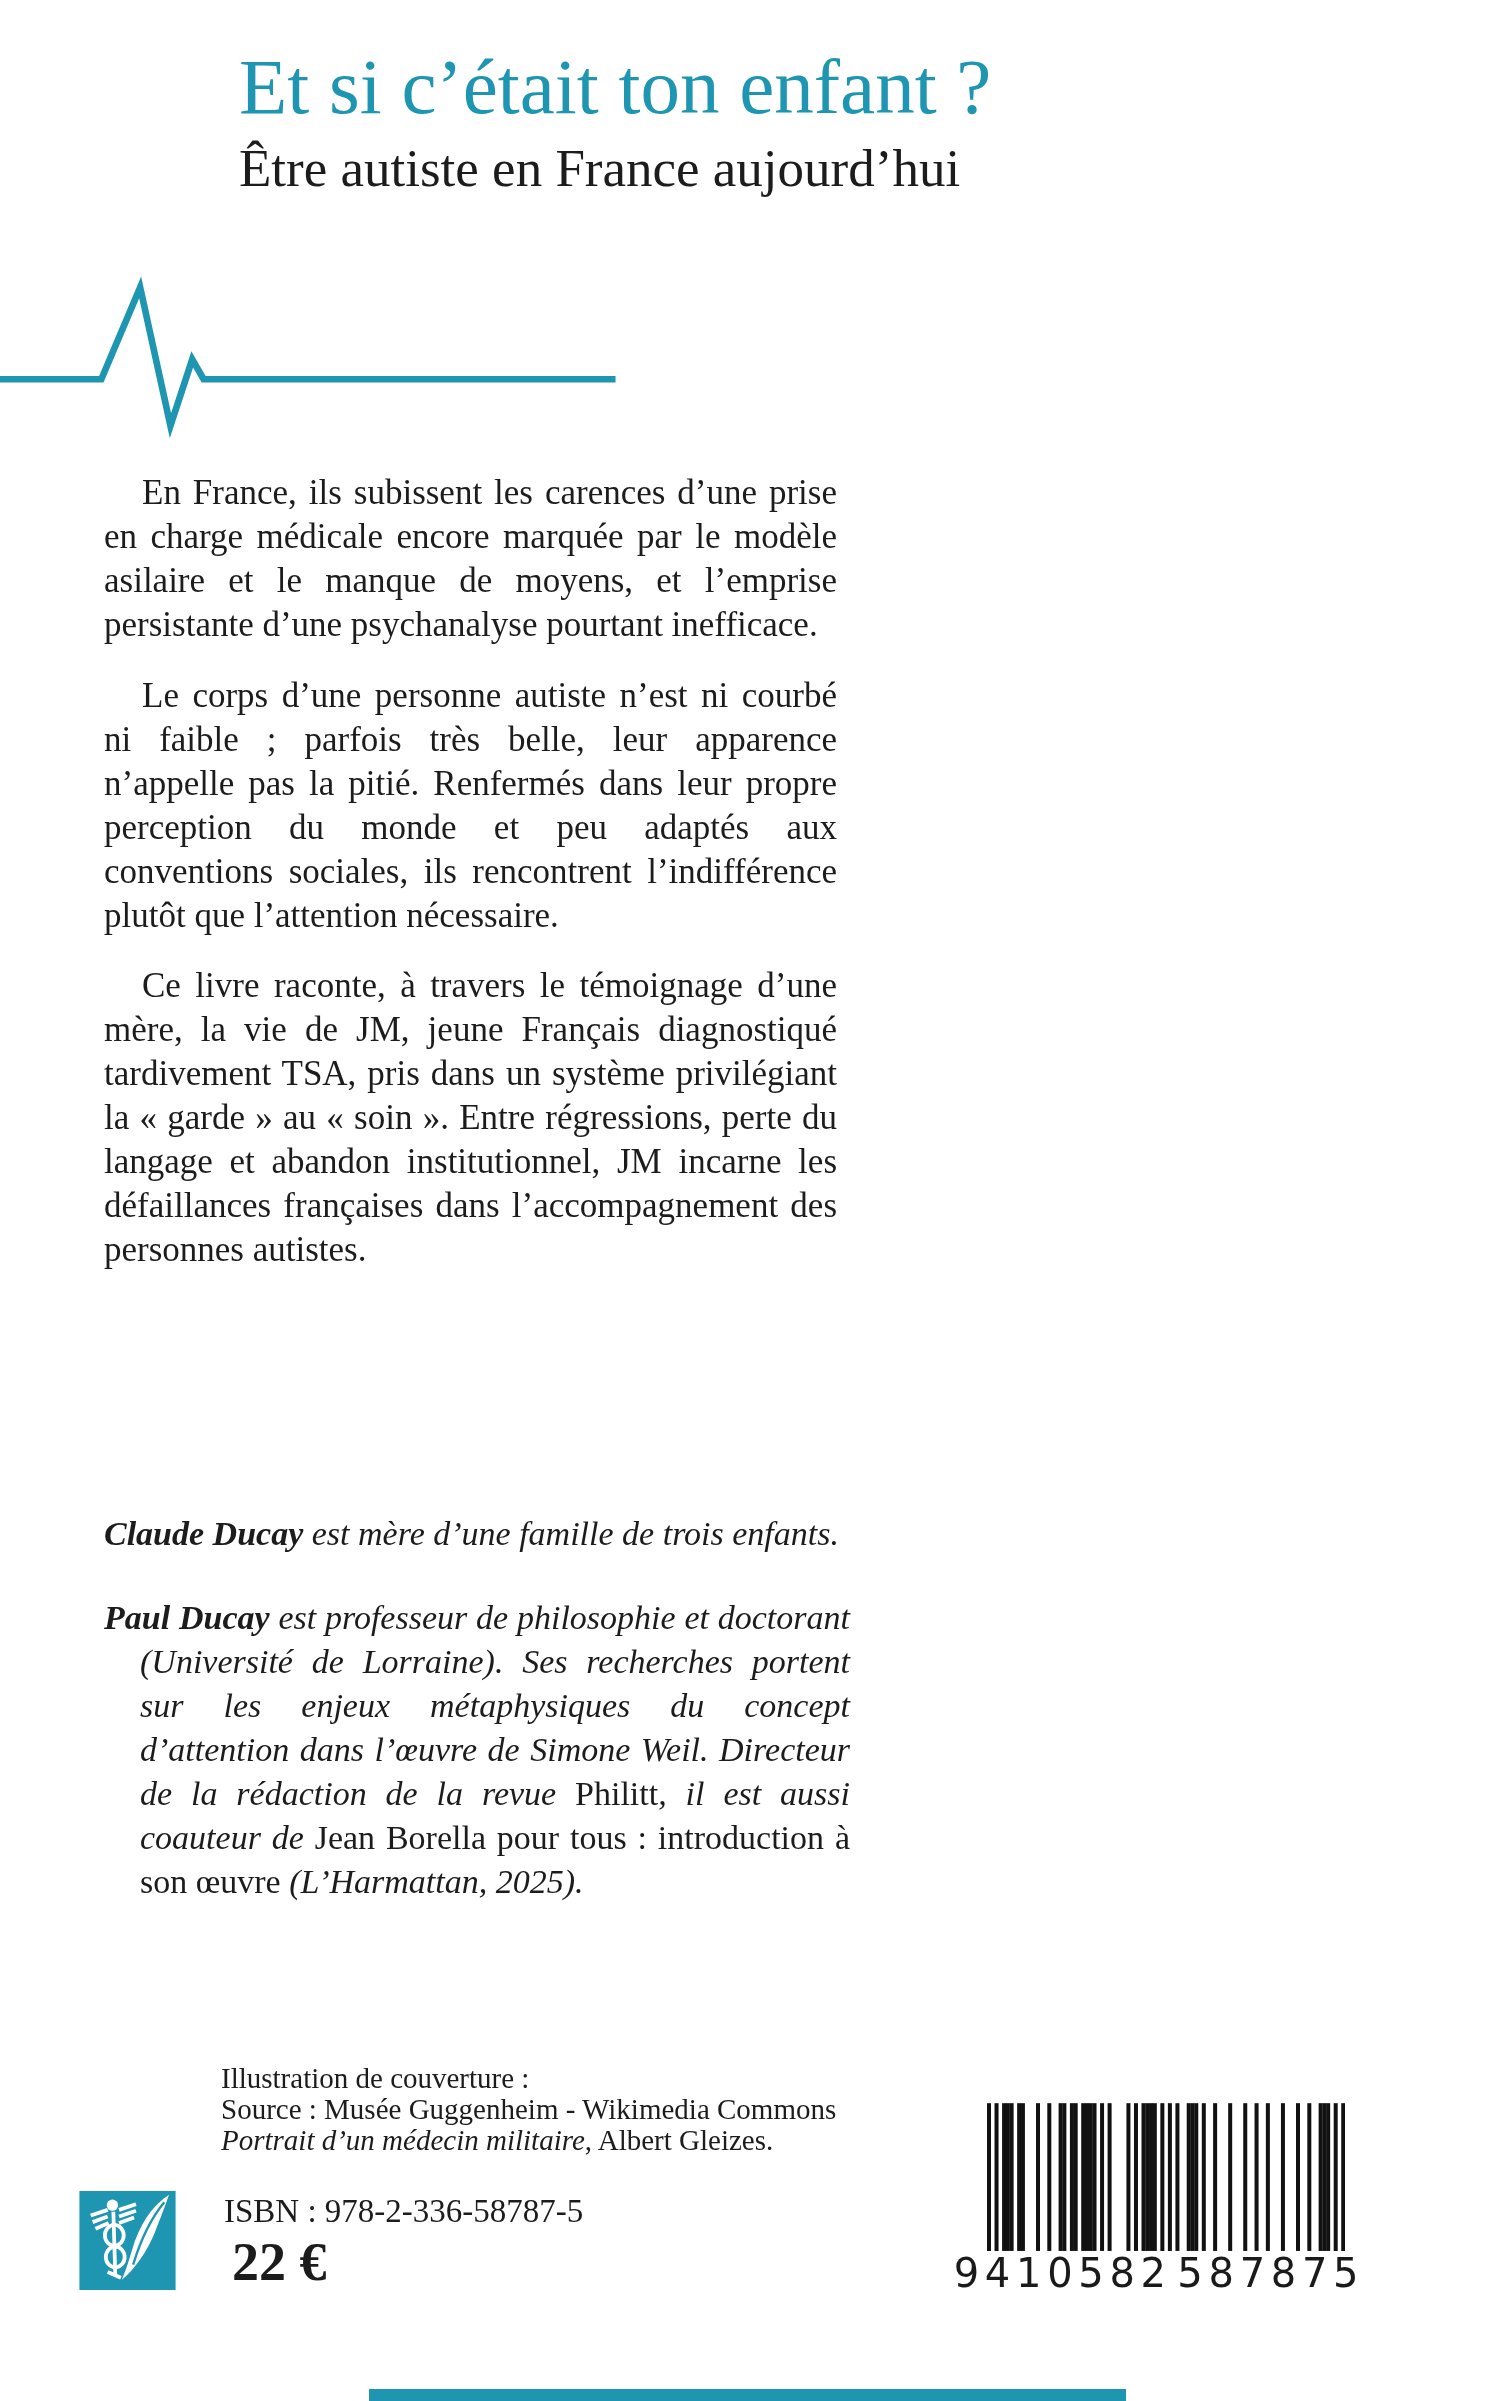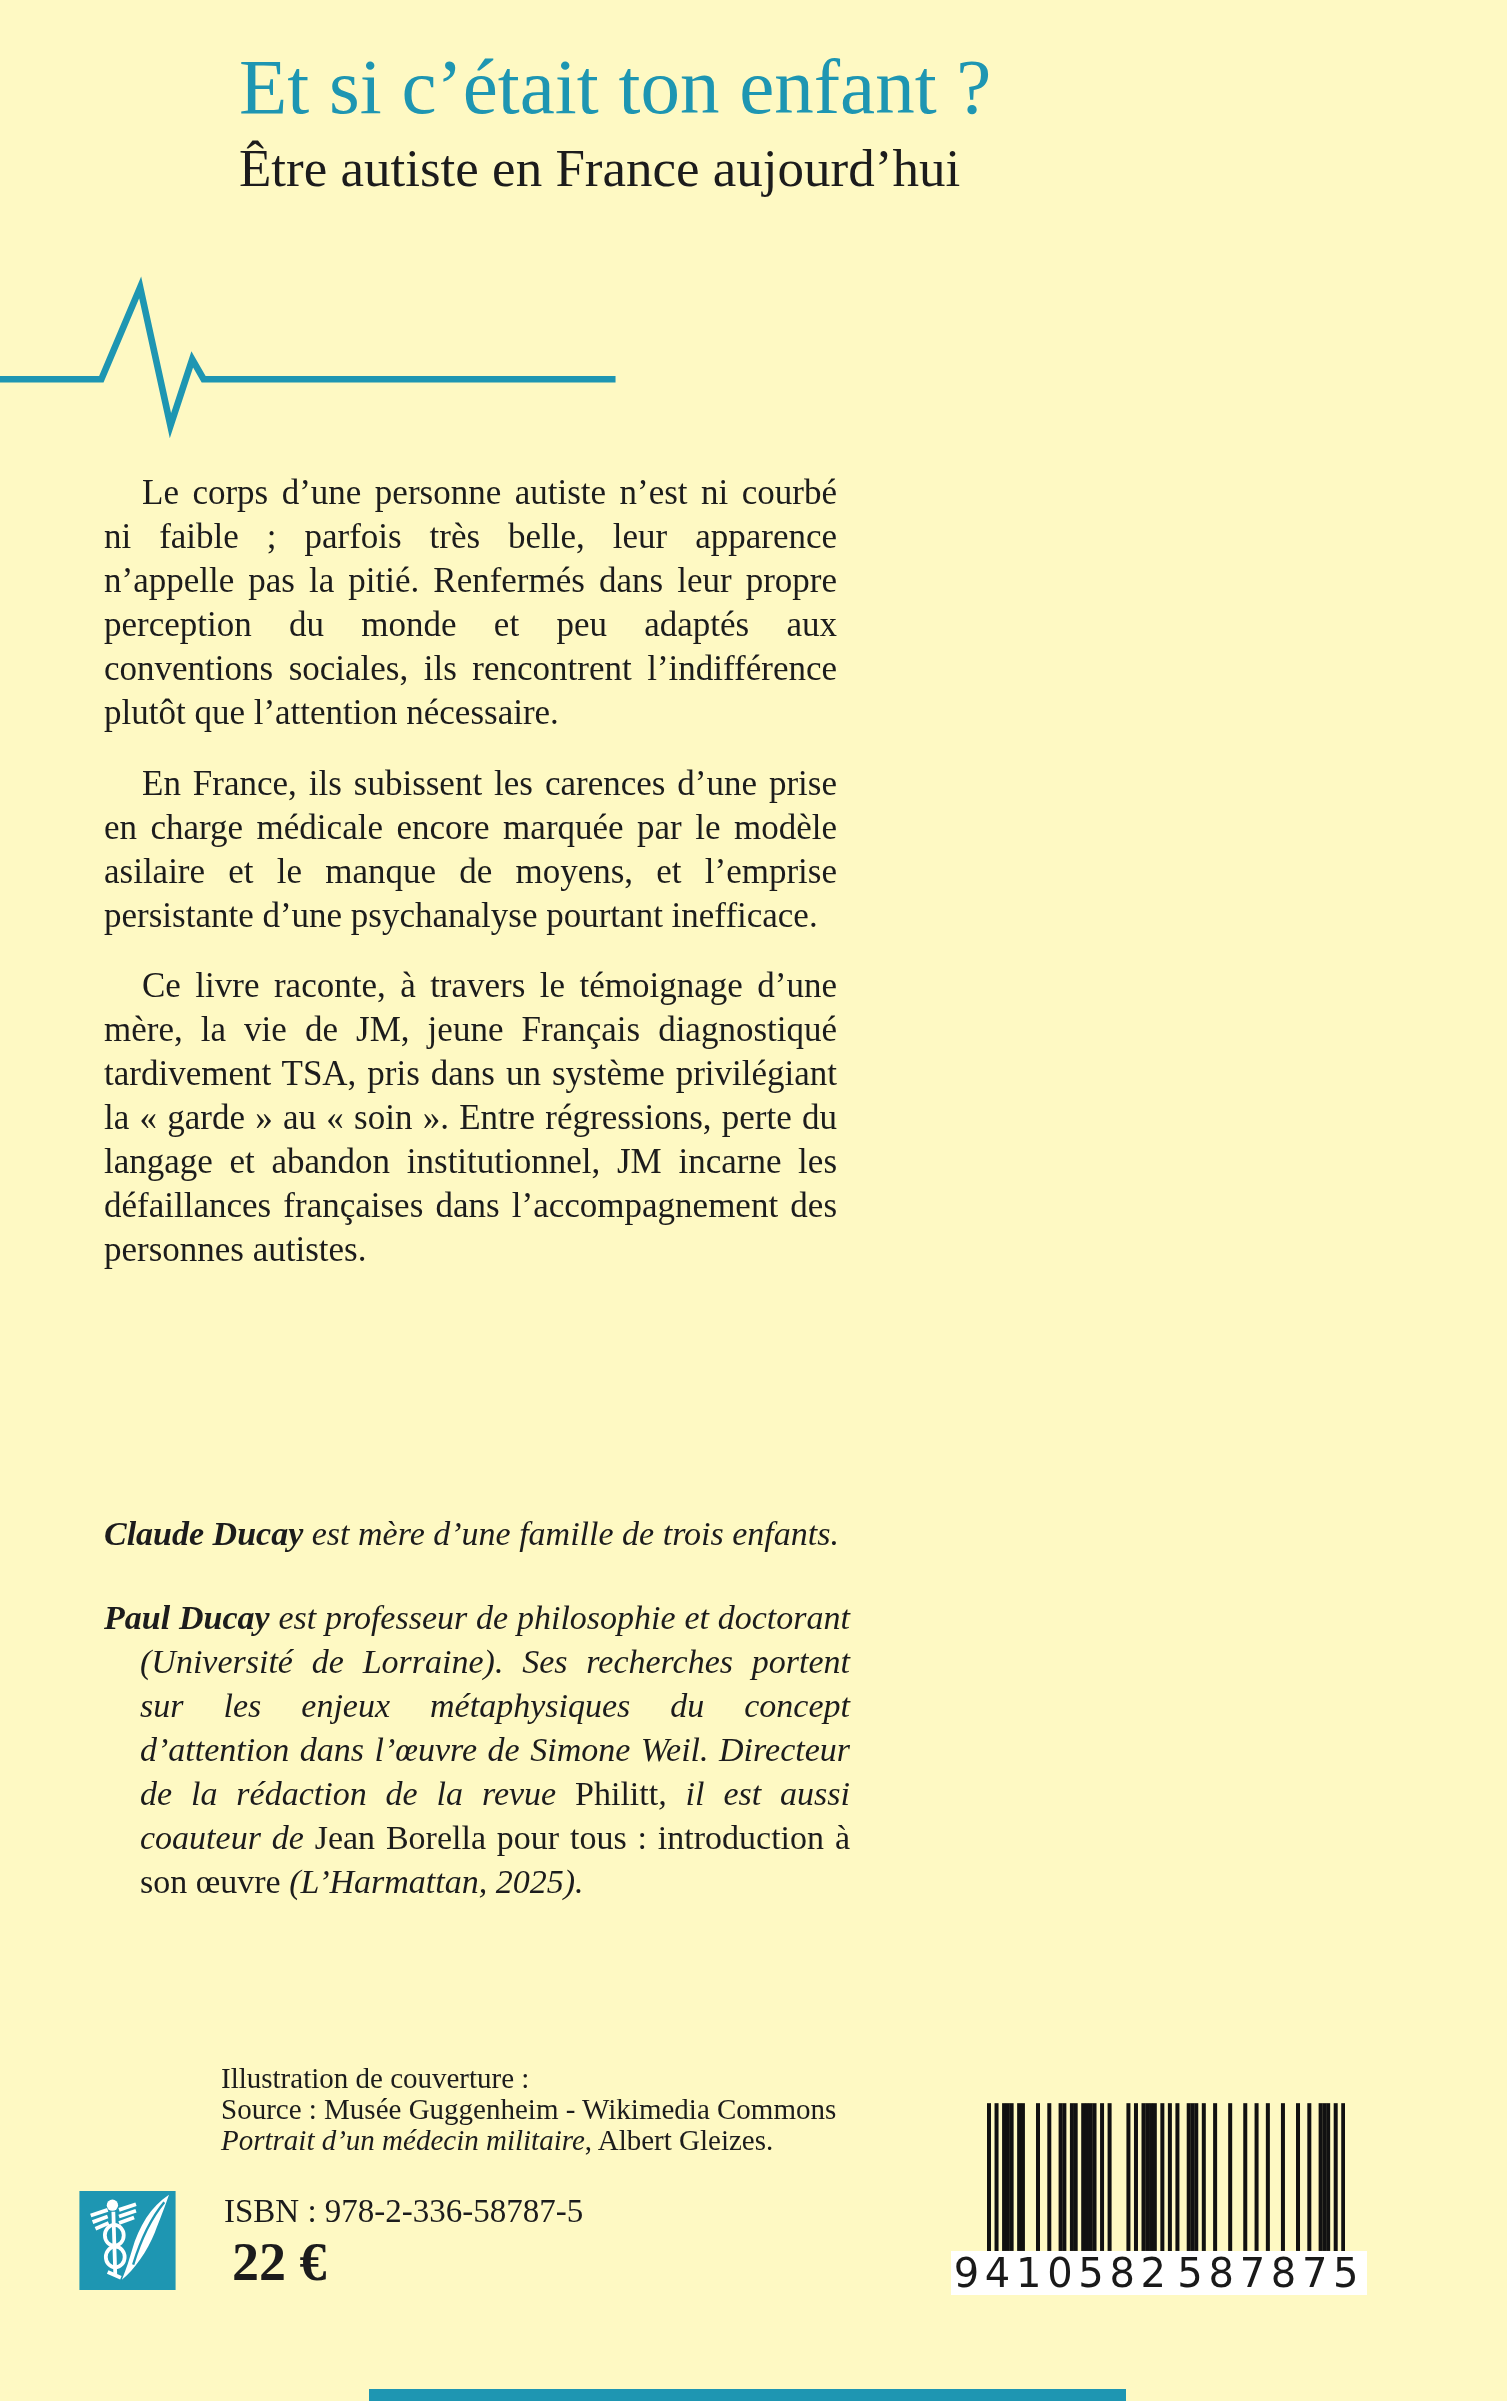--- a/index.html
+++ b/index.html
@@ -4,21 +4,21 @@
 <style>
   :root{
     --teal:#1E96B2;
     --ink:#1c1c1c;
   }
   html,body{margin:0;padding:0;background:#888;}
   .page{
     position:relative;
     width:1508px;height:2402px;
     margin:0 auto;
-    background:#fef9c3;
+    background:#ffffff;
     overflow:hidden;
     font-family:"Liberation Serif", serif;
     color:var(--ink);
   }
   
   .header{position:absolute;left:239px;top:42px;width:1136px;}
   .title{
     font-size:79px;line-height:89px;
     color:var(--teal);
     letter-spacing:0px;
@@ -84,22 +84,22 @@
   <div class="header">
     <div class="title">Et si c’était ton enfant ?</div>
     <div class="subtitle">Être autiste en France aujourd’hui</div>
   </div>
 
   <svg class="ecg" width="625" height="166" viewBox="0 0 660 175">
     <polyline points="0,111 107,111 148,14 180,160 203,90 215,111 650,111" fill="none" stroke="#1E96B2" stroke-width="7"></polyline>
   </svg>
 
   <div class="bodytext">
+    <p>En France, ils subissent les carences d’une prise en charge médicale encore marquée par le modèle asilaire et le manque de moyens, et l’emprise persistante d’une psychanalyse pourtant inefficace.</p>
     <p>Le corps d’une personne autiste n’est ni courbé ni faible ; parfois très belle, leur apparence n’appelle pas la pitié. Renfermés dans leur propre perception du monde et peu adaptés aux conventions sociales, ils rencontrent l’indifférence plutôt que l’attention nécessaire.</p>
-    <p>En France, ils subissent les carences d’une prise en charge médicale encore marquée par le modèle asilaire et le manque de moyens, et l’emprise persistante d’une psychanalyse pourtant inefficace.</p>
     <p>Ce livre raconte, à travers le témoignage d’une mère, la vie de JM, jeune Français diagnostiqué tardivement TSA, pris dans un système privilégiant la « garde » au « soin ». Entre régressions, perte du langage et abandon institutionnel, JM incarne les défaillances françaises dans l’accompagnement des personnes autistes.</p>
   </div>
 
   <div class="authors">
     <p class="bio"><span class="name">Claude Ducay</span><span> est mère d’une famille de trois enfants.</span></p>
     <p class="bio"><span class="name">Paul Ducay</span><span> est professeur de philosophie et doctorant (Université de Lorraine). Ses recherches portent sur les enjeux métaphysiques du concept d’attention dans l’œuvre de Simone Weil. Directeur de la rédaction de la revue </span><span class="roman">Philitt</span><span>, il est aussi coauteur de </span><span class="roman">Jean Borella pour tous : introduction à son œuvre </span><span>(L’Harmattan, 2025).</span></p>
   </div>
 
   <div class="credit">
     <div>Illustration de couverture :</div>

